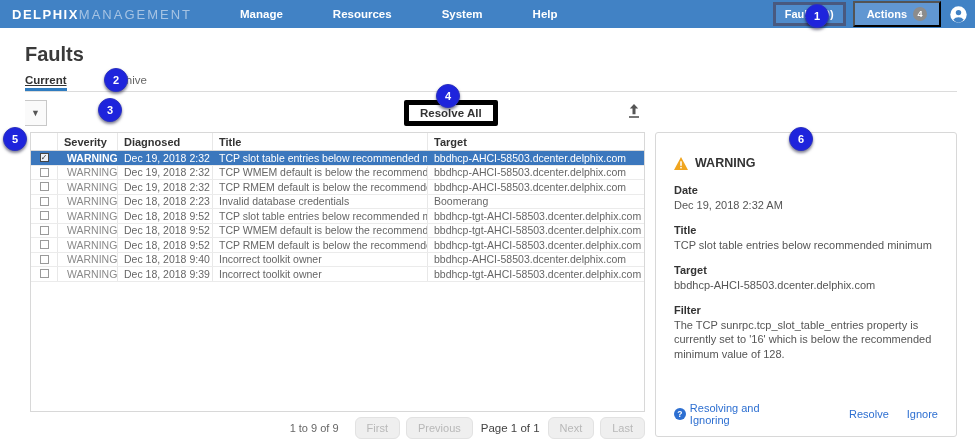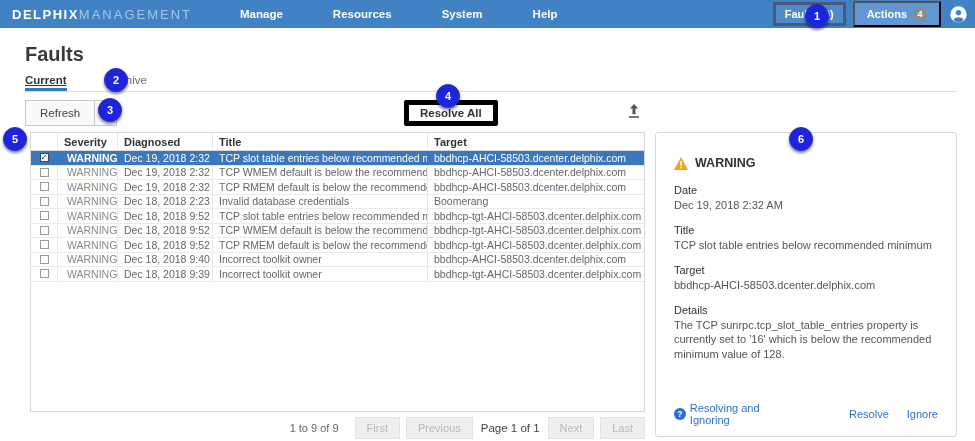--- a/index.html
+++ b/index.html
@@ -51,28 +51,28 @@
   .t-body .sev-text { color:#8A8A8A; }
   .t-row.selected { background:#3B77BD; color:#fff; }
   .t-row.selected > div { border-right-color:#3B77BD; }
   .t-row.selected .sev-text { color:#fff; font-weight:bold; }
   .cbx { width:9px; height:9px; border:1px solid #9A9A9A; background:#fff; display:inline-flex; align-items:center; justify-content:center; font-size:8px; color:#333; cursor:pointer; }
   .t-row.selected .cbx { border-color:#444; background:#EDF1F8; }
 
   
   .pagination { position:absolute; top:417px; left:30px; width:615px; display:flex; justify-content:flex-end; align-items:center; gap:6px; }
   .page-range { font-size:11px; color:#666; margin-right:10px; }
-  .page-btn { background:#EFEFEF; border:1px solid #E2E2E2; border-radius:0; color:#B8B8B8; font-size:11px; padding:4px 11px; cursor:default; }
+  .page-btn { background:#EFEFEF; border:1px solid #E2E2E2; border-radius:6px; color:#B8B8B8; font-size:11px; padding:4px 11px; cursor:default; }
   .page-indicator { font-size:11.5px; color:#444; margin:0 2px; }
 
   
   .details-panel { position:absolute; top:132px; left:655px; width:302px; height:305px; border:1px solid #D8D8D8; border-radius:3px; background:#fff; padding:17px 18px; }
   .d-heading { display:flex; align-items:center; gap:7px; font-size:12.5px; font-weight:bold; color:#333; margin:6px 0 14px 0; }
   .d-section { margin-bottom:11px; }
-  .d-label { font-size:11px; font-weight:normal; color:#333; margin-bottom:2px; }
+  .d-label { font-size:11px; font-weight:bold; color:#333; margin-bottom:2px; }
   .d-value { font-size:11px; color:#555; line-height:1.35; }
   .d-footer { position:absolute; bottom:10px; left:18px; right:18px; display:flex; justify-content:space-between; align-items:center; }
   .help-link { display:flex; align-items:center; gap:4px; color:#2D6FD1; font-size:11px; cursor:pointer; }
   .q-icon { width:12px; height:12px; border-radius:50%; background:#2D6FD1; color:#fff; font-size:8.5px; font-weight:bold; display:inline-flex; align-items:center; justify-content:center; }
   .action-links { display:flex; gap:18px;padding-left:48px; }
   .action-links span { color:#2D6FD1; font-size:11px; cursor:pointer; }
 
   
   .callout { position:absolute; width:24px; height:24px; border-radius:50%; background:#1E24DC; border:1px solid #2A30C0; box-shadow:0 2px 3px rgba(0,0,40,.5); color:#fff; font-size:11px; font-weight:bold; display:flex; align-items:center; justify-content:center; z-index:50; }
 </style>
@@ -106,21 +106,20 @@
   </div>
 
   <div class="page-title">Faults</div>
 
   <div class="tabs">
     <span class="tab active">Current</span>
     <span class="tab inactive">Archive</span>
   </div>
 
   <div class="refresh-group">
-    <button class="refresh-btn">Refresh</button>
     <button class="refresh-caret">▼</button>
   </div>
   <button class="resolve-all-btn">Resolve All</button>
   <svg class="export-icon" width="14" height="15" viewBox="0 0 14 15">
     <path d="M7 0 L11.2 4.6 H8.5 V10.2 H5.5 V4.6 H2.8 Z" fill="#555"></path>
     <rect x="2" y="12.2" width="10" height="1.6" fill="#555"></rect>
   </svg>
 
   <div class="fault-table">
     <div class="t-row t-head">
@@ -302,21 +301,21 @@
     </div>
     <div class="d-section">
       <div class="d-label">Title</div>
       <div class="d-value">TCP slot table entries below recommended minimum</div>
     </div>
     <div class="d-section">
       <div class="d-label">Target</div>
       <div class="d-value">bbdhcp-AHCI-58503.dcenter.delphix.com</div>
     </div>
     <div class="d-section">
-      <div class="d-label">Details</div>
+      <div class="d-label">Filter</div>
       <div class="d-value">The TCP sunrpc.tcp_slot_table_entries property is currently set to '16' which is below the recommended minimum value of 128.</div>
     </div>
     <div class="d-footer">
       <span class="help-link">
         <span class="q-icon">?</span>
         <span>Resolving and Ignoring</span>
       </span>
       <span class="action-links">
         <span>Resolve</span>
         <span>Ignore</span>

